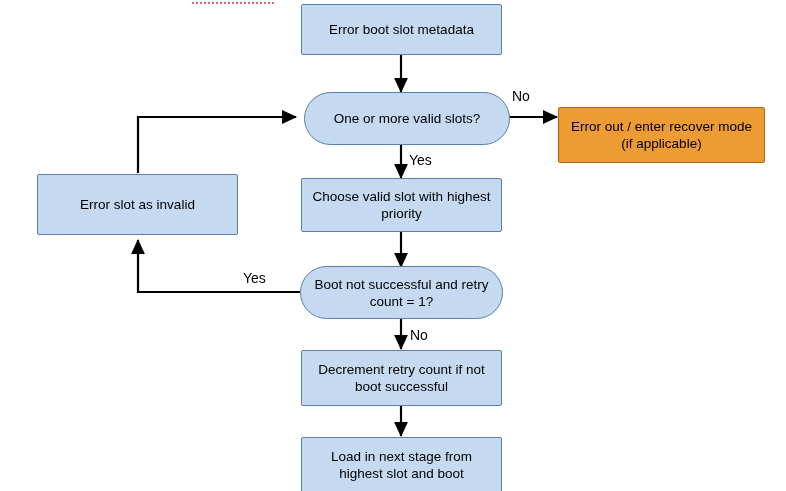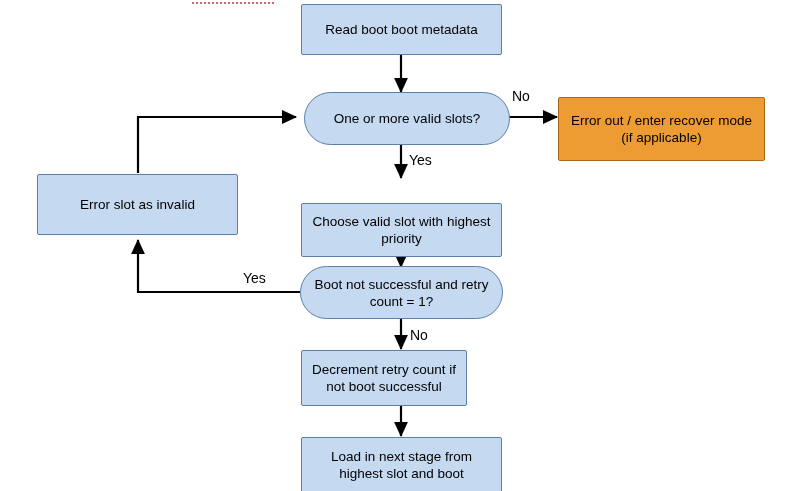--- a/index.html
+++ b/index.html
@@ -92,44 +92,44 @@
     <polyline points="300,292 138,292 138,240" fill="none" stroke="#000000" stroke-width="2.2" marker-end="url(#arrow)"></polyline>
 
     <polyline points="138,173 138,117 296,117" fill="none" stroke="#000000" stroke-width="2.2" marker-end="url(#arrow)"></polyline>
 
     <line x1="401" y1="318" x2="401" y2="349" stroke="#000000" stroke-width="2.2" marker-end="url(#arrow)"></line>
 
     <line x1="401" y1="406" x2="401" y2="436" stroke="#000000" stroke-width="2.2" marker-end="url(#arrow)"></line>
   </svg>
 
   <div class="node process" style="left:301px; top:4px; width:201px; height:51px;">
-    <span>Read boot boot metadata</span>
+    <span>Error boot slot metadata</span>
   </div>
 
   <div class="node decision" style="left:304px; top:92px; width:206px; height:53px;">
     <span>One or more valid slots?</span>
   </div>
 
-  <div class="node error" style="left:558px; top:97px; width:207px; height:64px;">
+  <div class="node error" style="left:558px; top:107px; width:207px; height:56px;">
     <span>Error out / enter recover mode (if applicable)</span>
   </div>
 
-  <div class="node process" style="left:301px; top:178px; width:201px; height:54px;margin-top:25px;">
+  <div class="node process" style="left:301px; top:178px; width:201px; height:54px;">
     <span>Choose valid slot with highest priority</span>
   </div>
 
   <div class="node decision" style="left:300px; top:266px; width:203px; height:53px;">
     <span>Boot not successful and retry count = 1?</span>
   </div>
 
   <div class="node process" style="left:37px; top:174px; width:201px; height:61px;">
     <span>Error slot as invalid</span>
   </div>
 
-  <div class="node process" style="left:301px; top:350px; width:166px; height:56px;">
+  <div class="node process" style="left:301px; top:350px; width:201px; height:56px;">
     <span>Decrement retry count if not boot successful</span>
   </div>
 
   <div class="node process" style="left:301px; top:437px; width:201px; height:56px;">
     <span>Load in next stage from highest slot and boot</span>
   </div>
 
   <div class="edge-label" style="left:512px; top:88px;">No</div>
 
   <div class="edge-label" style="left:409px; top:152px;">Yes</div>

